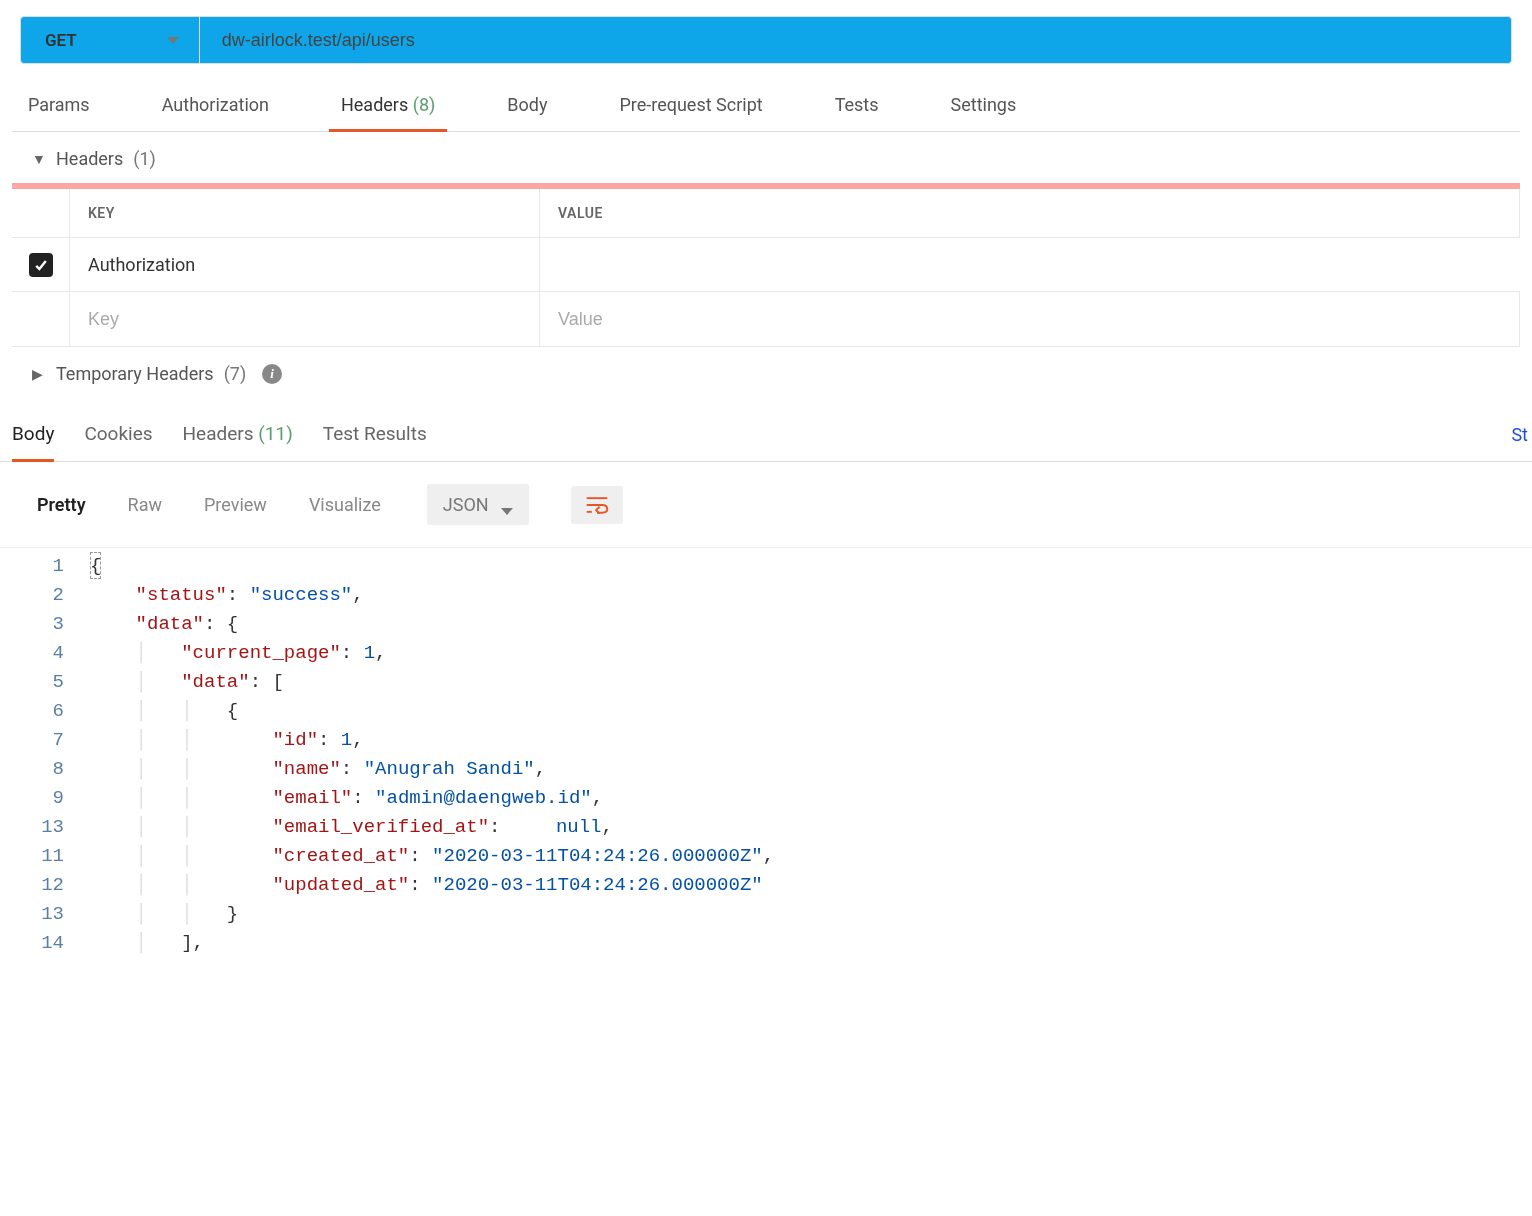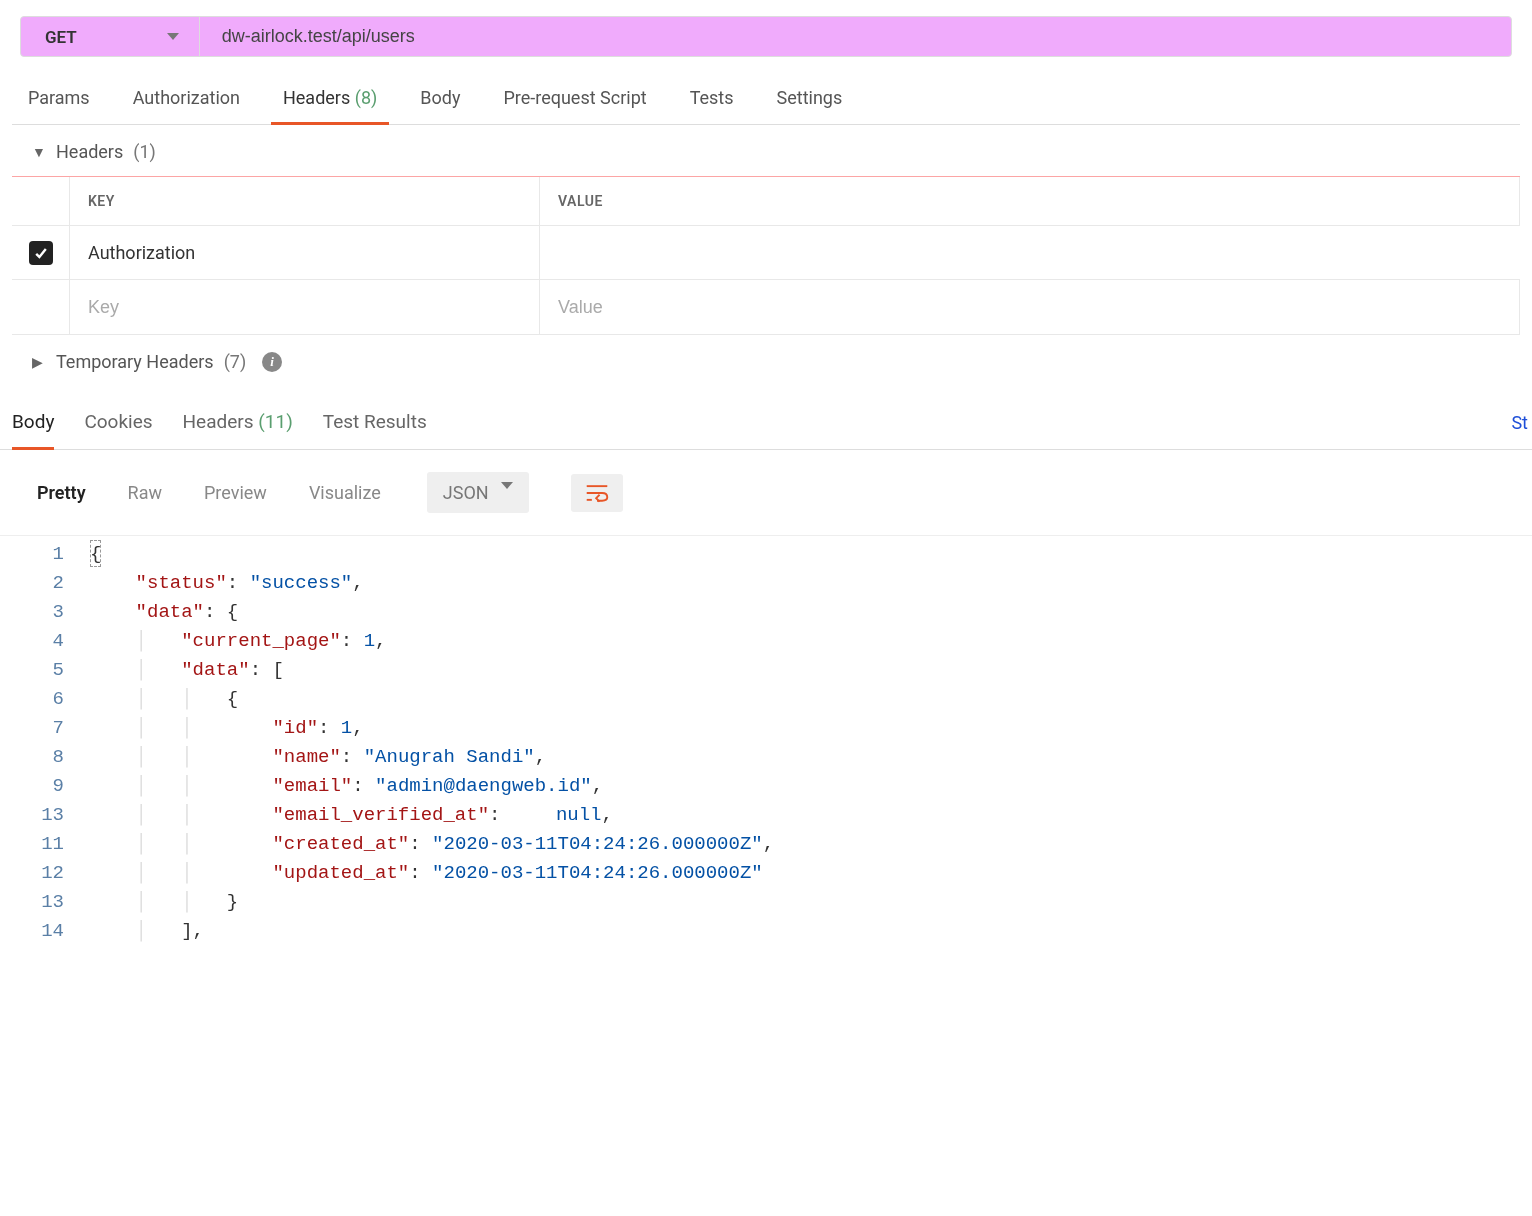--- a/index.html
+++ b/index.html
@@ -1,37 +1,37 @@
 <!DOCTYPE html>
 <html><head>
 <meta charset="utf-8">
 <style>
 * { box-sizing: border-box; margin: 0; padding: 0; }
 body { font-family: -apple-system, BlinkMacSystemFont, "Segoe UI", Roboto, sans-serif; color: #343434; background: #fff; }
 
 .container { padding: 16px 12px 0 12px; }
 
-.url-bar { display: flex; background: #f0abfc; border: 1px solid #ddd; border-radius: 4px; height: 41px; margin: 0 8px 16px 8px; }
+.url-bar { display: flex; background: #0ea5e9; border: 1px solid #ddd; border-radius: 4px; height: 48px; margin: 0 8px 16px 8px; }
 .method-select { display: flex; align-items: center; padding: 0 20px 0 24px; border-right: 1px solid #ddd; cursor: pointer; gap: 90px; }
 .method-select span { font-weight: 600; font-size: 17px; color: #333; }
 .caret-down { width: 0; height: 0; border-left: 6px solid transparent; border-right: 6px solid transparent; border-top: 7px solid #777; }
 .url-input { flex: 1; border: none; background: transparent; padding: 8px 22px; font-size: 18px; color: #444; outline: none; }
 
-.request-tabs { display: flex; gap: 43px; border-bottom: 1px solid #ddd; padding: 0 16px; }
+.request-tabs { display: flex; gap: 72px; border-bottom: 1px solid #ddd; padding: 0 16px; }
 .rtab { padding: 14px 0 16px 0; font-size: 18px; color: #555; cursor: pointer; position: relative; }
 .rtab.active { color: #333; }
 .rtab.active::after { content: ""; position: absolute; left: -12px; right: -12px; bottom: -1px; height: 3px; background: #e85627; }
 .rtab .count { color: #5a9e6f; }
 
 .section-header { display: flex; align-items: center; gap: 10px; padding: 16px 20px 14px 20px; color: #555; font-size: 18px; cursor: pointer; }
 .section-header .h-caret { font-size: 14px; color: #666; width: 14px; }
 .section-header .muted { color: #777; }
 .info-icon { width: 20px; height: 20px; border-radius: 50%; background: #888; color: #fff; display: inline-flex; align-items: center; justify-content: center; font-size: 13px; font-weight: bold; font-style: italic; font-family: Georgia, serif; margin-left: 6px; }
 
-.hdr-table { border-top: 1px solid #fca5a5; }
+.hdr-table { border-top: 6px solid #fca5a5; }
 .hdr-row { display: flex; border-bottom: 1px solid #e8e8e8; }
 .cell-check { width: 58px; display: flex; align-items: center; justify-content: center; border-right: 1px solid #e8e8e8; }
 .cell-key { flex: 0 0 470px; padding: 16px 18px; border-right: 1px solid #e8e8e8; font-size: 18px; color: #333; }
 .cell-value { flex: 1; padding: 16px 18px; border-right: 1px solid #e8e8e8; font-size: 18px; color: #333; white-space: nowrap; overflow: hidden; text-overflow: ellipsis; }
 .hdr-head .cell-key, .hdr-head .cell-value { font-size: 14px; font-weight: 600; letter-spacing: .5px; color: #666; text-transform: uppercase; }
 .hdr-head .cell-check { }
 .checkbox { width: 24px; height: 24px; border-radius: 4px; background: #222; display: flex; align-items: center; justify-content: center; cursor: pointer; }
 .checkbox svg { width: 16px; height: 16px; stroke: #fff; stroke-width: 3; fill: none; }
 .cell-key input, .cell-value input { width: 100%; border: none; outline: none; font-size: 18px; color: #333; background: transparent; }
 .cell-key input::placeholder, .cell-value input::placeholder { color: #aaa; }
@@ -39,21 +39,21 @@
 .resp-tabs { display: flex; gap: 30px; border-bottom: 1px solid #ddd; padding: 0 4px; margin-top: 10px; align-items: center; }
 .resptab { padding: 14px 0 16px 0; font-size: 19px; color: #666; cursor: pointer; position: relative; }
 .resptab.active { color: #222; }
 .resptab.active::after { content: ""; position: absolute; left: 0; right: 0; bottom: -1px; height: 3px; background: #e85627; }
 .resptab .count { color: #5a9e6f; }
 .resp-status { margin-left: auto; font-size: 18px; color: #1d4ed8; padding-right: 0; }
 
 .view-bar { display: flex; align-items: center; gap: 42px; padding: 22px 18px 22px 30px; margin-left: 7px; }
 .view-opt { font-size: 18px; color: #888; cursor: pointer; }
 .view-opt.active { color: #222; font-weight: 600; }
-.format-select { display: flex; align-items: flex-start; gap: 12px; background: #efefef; padding: 10px 16px; border-radius: 3px; cursor: pointer; margin-left: 4px; }
+.format-select { display: flex; align-items: flex-end; gap: 12px; background: #efefef; padding: 10px 16px; border-radius: 3px; cursor: pointer; margin-left: 4px; }
 .format-select span { color: #777; font-size: 18px; }
 .wrap-btn { background: #efefef; padding: 8px 14px; border-radius: 3px; cursor: pointer; display: flex; align-items: center; }
 .wrap-btn svg { width: 24px; height: 22px; stroke: #e85627; stroke-width: 2.2; fill: none; }
 
 .code-area { display: flex; font-family: "SFMono-Regular", Consolas, "Liberation Mono", Menlo, monospace; font-size: 19px; line-height: 29px; border-top: 1px solid #eee; }
 .gutter { width: 90px; text-align: right; padding: 4px 26px 4px 0; color: #5a7fa6; user-select: none; }
 .gutter div { }
 .code { flex: 1; padding: 4px 0; white-space: pre; color: #333; position: relative; }
 .code .line1-box { position: absolute; left: 0; top: 4px; width: 11px; height: 27px; border: 1px dashed #999; }
 .k { color: #a31515; }

